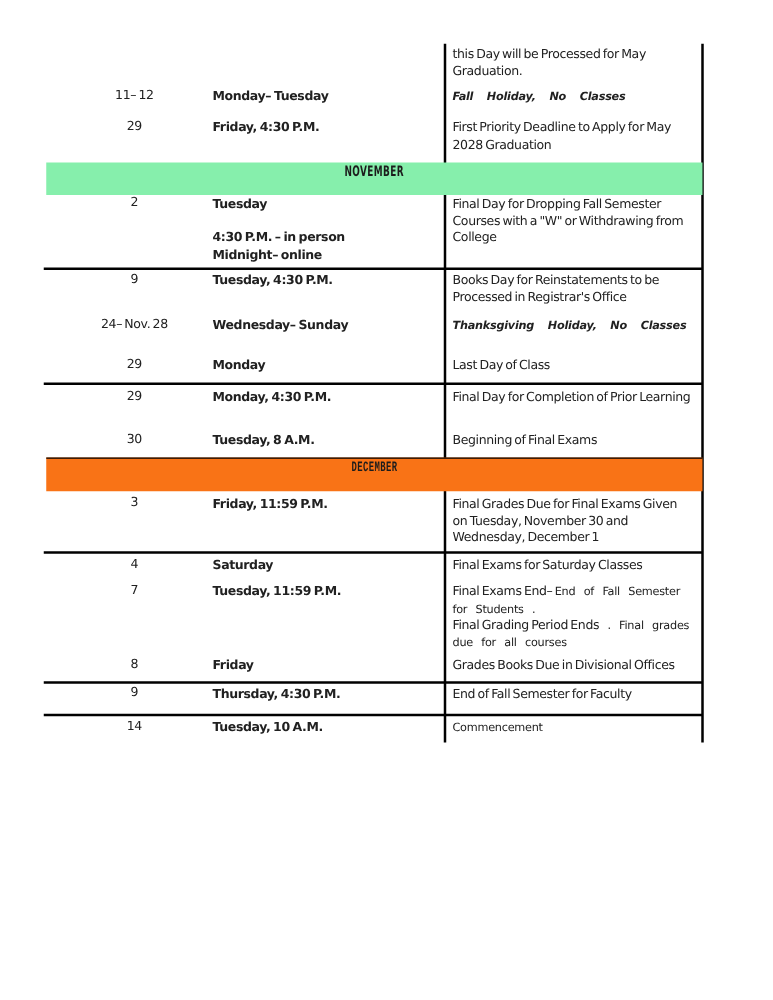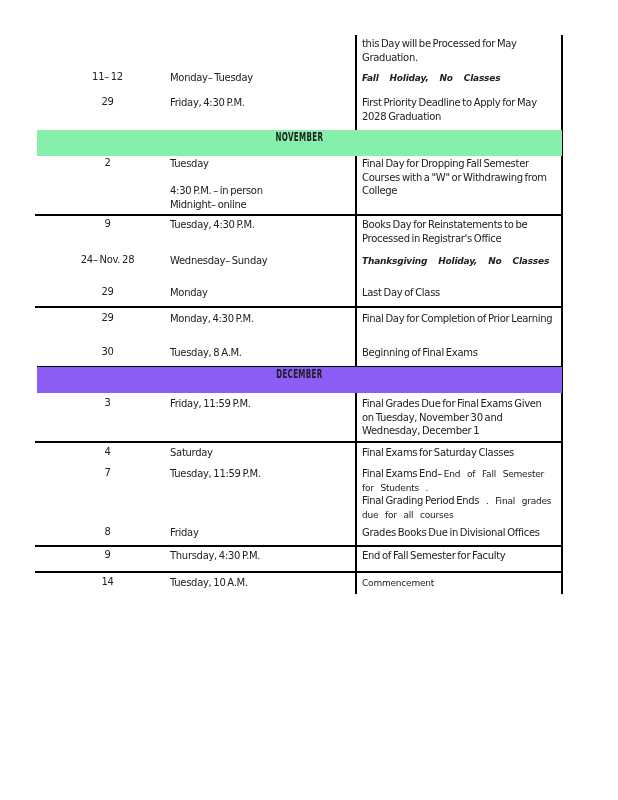--- a/index.html
+++ b/index.html
@@ -27,21 +27,21 @@
   #bar-dec{top:366px;height:27px;border-top:1.5px solid #000;box-sizing:border-box;}
   .bar-label{
     font-weight:bold;font-size:11.5px;line-height:13px;margin-top:1px;
     transform:scaleX(0.62);transform-origin:center top;
     color:#1c1c1c;letter-spacing:0.5px;white-space:nowrap;
   }
   
   .row{position:absolute;left:0;width:618px;font-size:10px;letter-spacing:-0.3px;word-spacing:-1px;}
   .cell{position:absolute;top:0;}
   .c1{left:55px;width:105px;text-align:center;}
-  .c2{left:170px;width:183px;}
+  .c2{left:170px;width:183px;font-weight:bold;}
   .c3{left:362px;width:198px;}
   .line{height:13.5px;line-height:13.5px;white-space:nowrap;}
   .s-n{}
   .s-h{font-style:italic;font-weight:bold;font-size:9px;word-spacing:8px;letter-spacing:-0.2px;}
   .s-c{font-size:9px;word-spacing:4px;letter-spacing:-0.2px;}
   
   #r0{top:37px;}  #r1{top:71px;}  #r2{top:96px;}
   #r3{top:157px;} #r4{top:218px;} #r5{top:254px;}
   #r6{top:286px;} #r7{top:312px;} #r8{top:346px;}
   #r9{top:397px;} #r10{top:446px;} #r11{top:467px;}
@@ -56,21 +56,21 @@
 
   <div class="hline" id="hl-0" style="background: rgb(0, 0, 0);"></div>
   <div class="hline" id="hl-1" style="background: rgb(0, 0, 0);"></div>
   <div class="hline" id="hl-2" style="background: rgb(0, 0, 0);"></div>
   <div class="hline" id="hl-3" style="background: rgb(0, 0, 0);"></div>
   <div class="hline" id="hl-4" style="background: rgb(0, 0, 0);"></div>
 
   <div class="bar" id="bar-nov" style="background: #86efac;">
     <span class="bar-label">NOVEMBER</span>
   </div>
-  <div class="bar" id="bar-dec" style="background: #8b5cf6;">
+  <div class="bar" id="bar-dec" style="background: #f97316; font-family: Liberation Mono, monospace;">
     <span class="bar-label">DECEMBER</span>
   </div>
 
   <div id="rows">
       <div class="row" id="r0">
         <div class="cell c1"></div>
         <div class="cell c2"></div>
         <div class="cell c3">
           <div class="line"><span class="s-n">this Day will be Processed for May</span></div>
           <div class="line"><span class="s-n">Graduation.</span></div>

